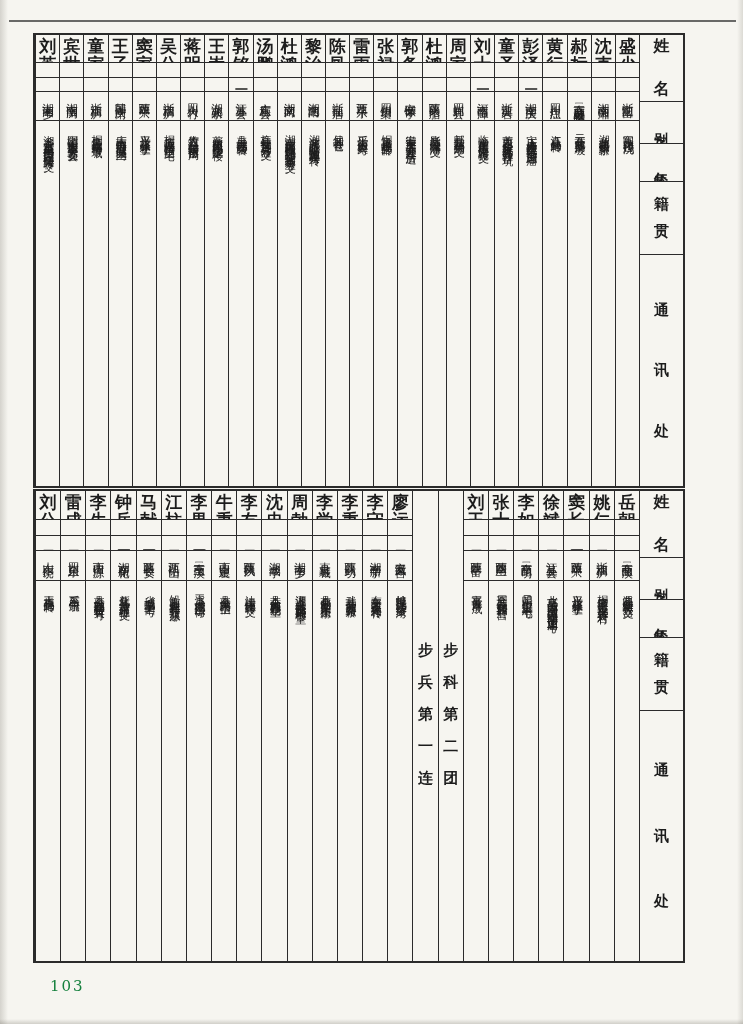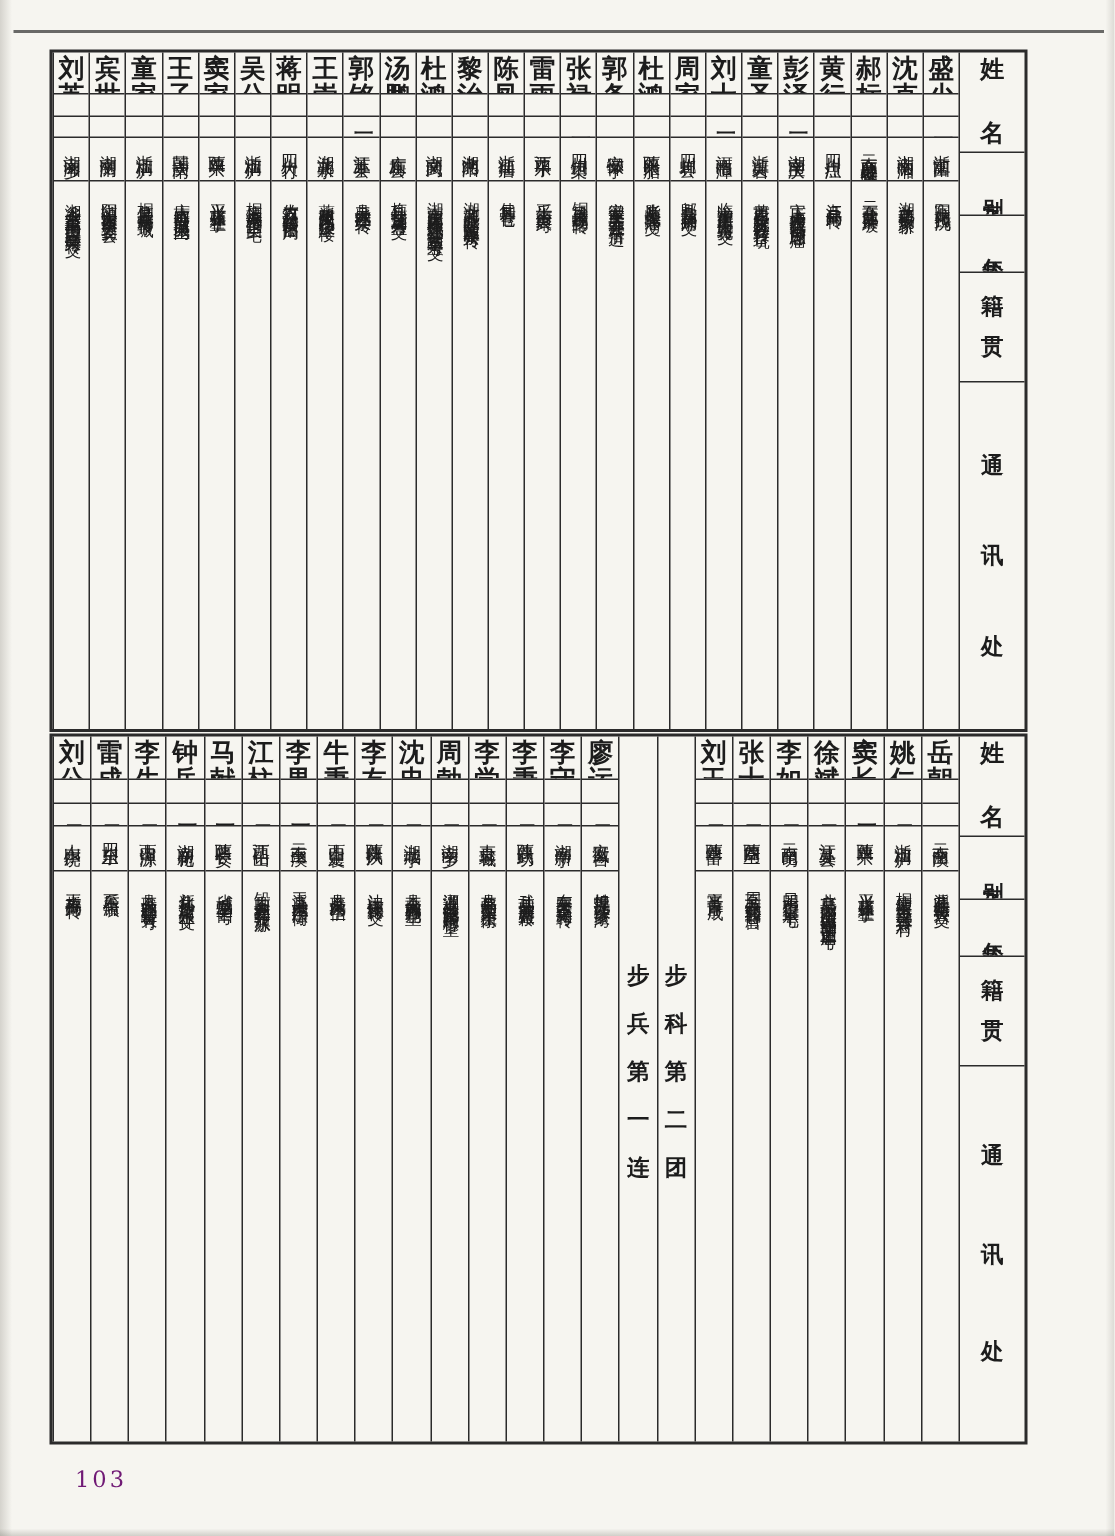--- a/index.html
+++ b/index.html
@@ -67,21 +67,21 @@
   .hspread{flex-direction:column;justify-content:space-evenly;align-items:center;padding:4px 0;}
   .hspread .ch{font-size:15px;font-weight:700;}
 
   
   .unit-col .cell{border-bottom:none;flex:1 1 auto;}
   .unit-cell{flex-direction:column;justify-content:flex-start;align-items:center;padding-top:150px;gap:13px;}
   .unit-cell .ch{font-size:15px;font-weight:700;}
 
   .page-number{
     position:absolute;left:50px;top:977px;
-    font-size:15px;letter-spacing:2px;color:#701a75;
+    font-size:15px;letter-spacing:2px;color:#15803d;
     font-family:"DejaVu Serif","Liberation Serif",serif;
   }
 </style>
 </head>
 <body>
 
 <div class="scan-top-line"></div>
 <div class="scan-left-edge"></div>
 <div class="scan-right-edge"></div>
 <div class="scan-bottom-edge"></div>

